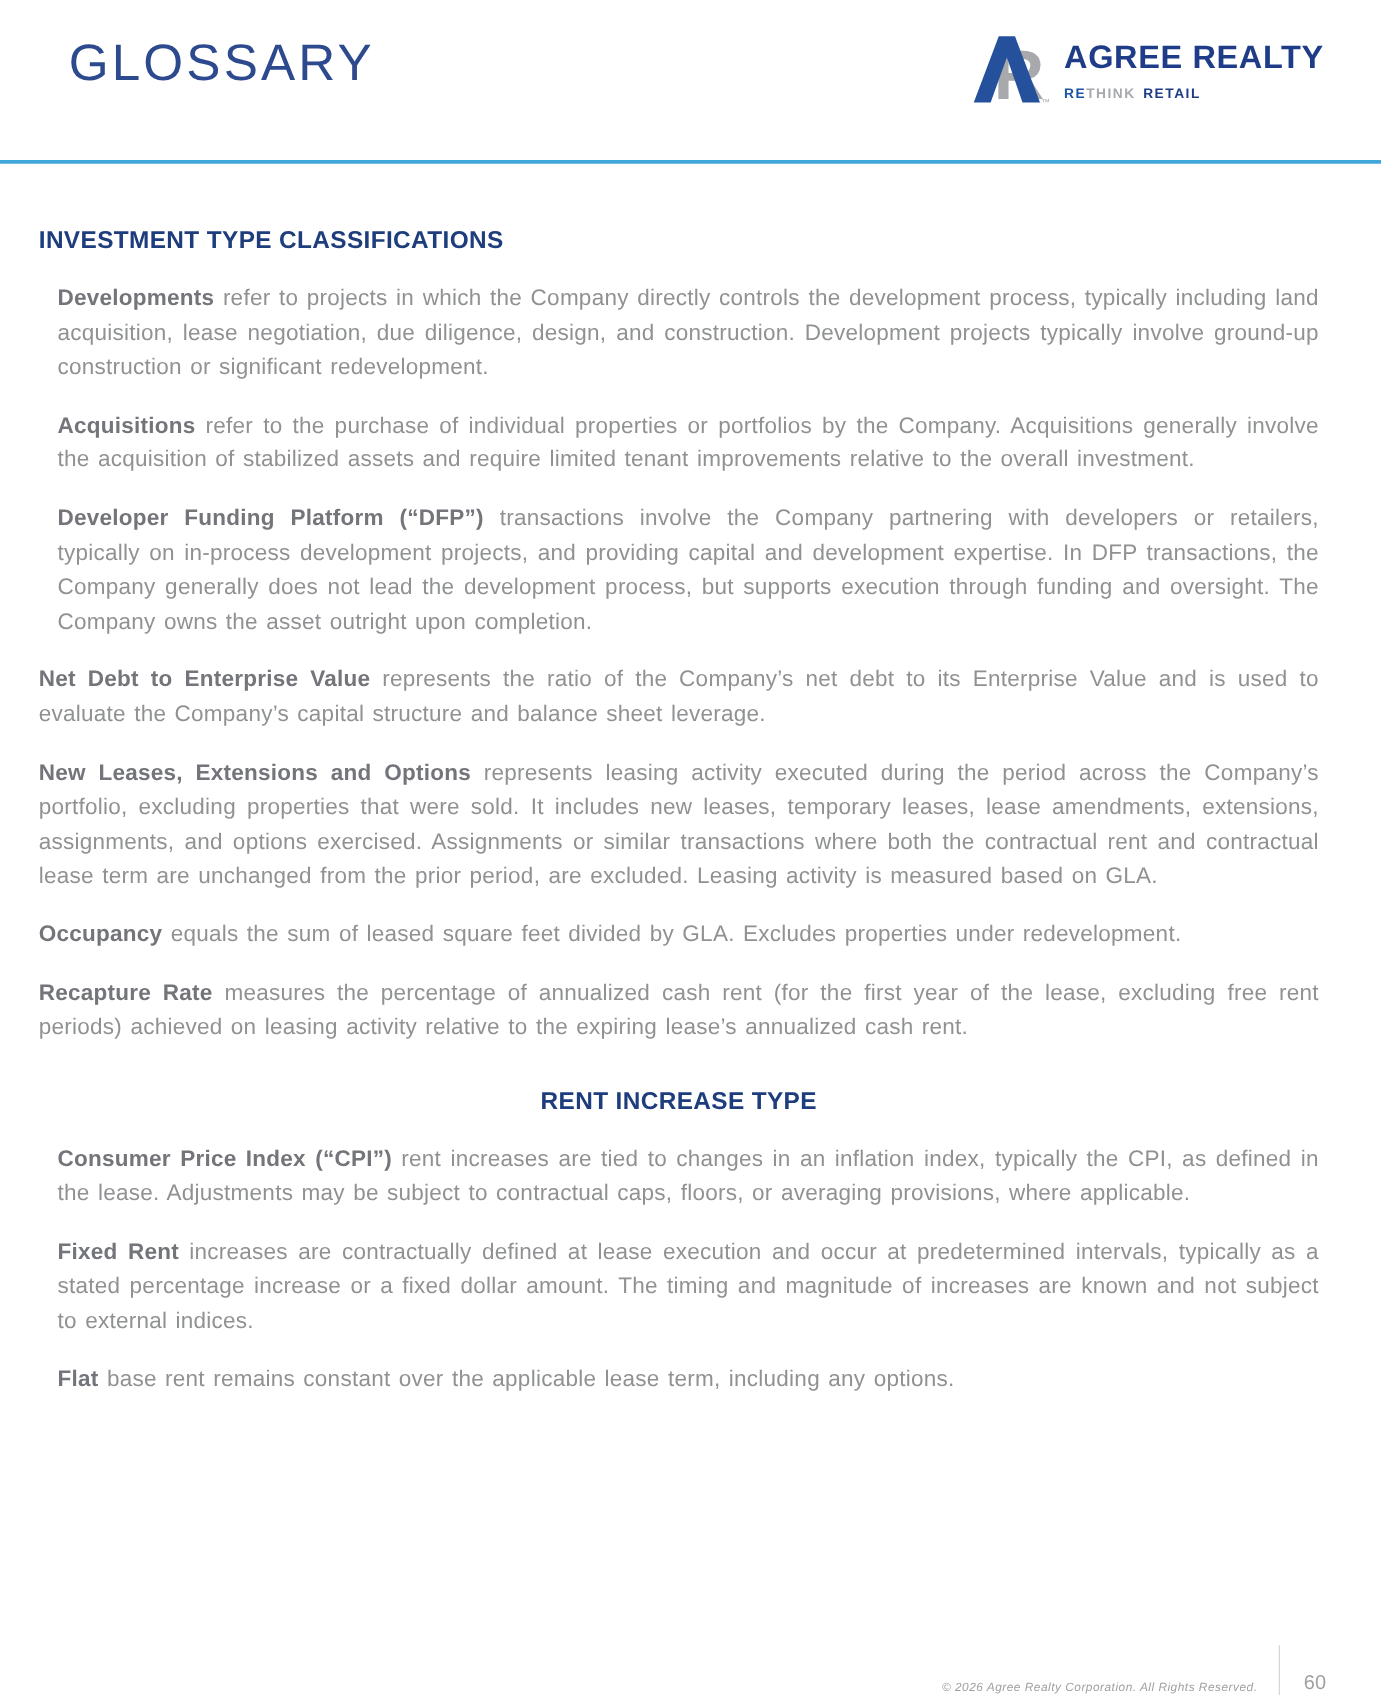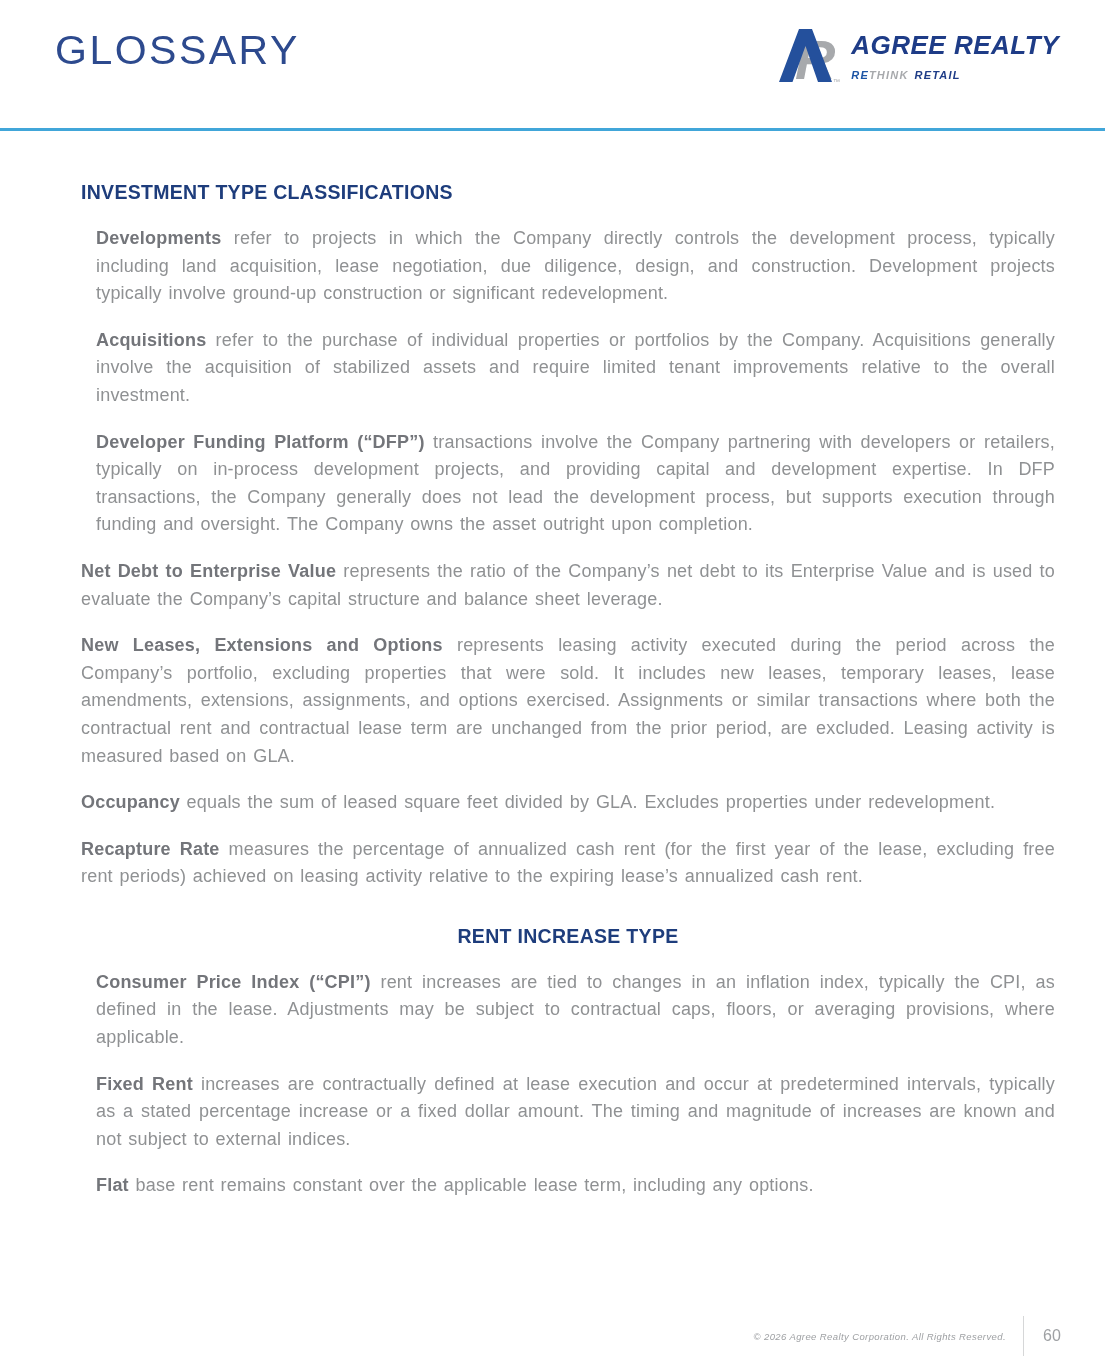--- a/index.html
+++ b/index.html
@@ -23,41 +23,41 @@
     border-bottom: 3px solid #41a6d9;
   }
   .page-title {
     font-size: 41px;
     font-weight: 400;
     letter-spacing: 2.5px;
     color: #2d4a8e;
     line-height: 1.1;
     margin-top: 2px;
   }
-  .logo { display: flex; align-items: center; gap: 10px; font-style: italic; }
+  .logo { display: flex; align-items: center; gap: 10px; }
   .logo-mark { width: 64px; height: 60px; flex: 0 0 auto; }
   .logo-text { display: flex; flex-direction: column; line-height: 1; }
   .logo-name {
     font-size: 26px;
     font-weight: 700;
     letter-spacing: 0.5px;
     color: #1e3c87;
   }
   .logo-tagline {
     margin-top: 12px;
     font-size: 11px;
     font-weight: 700;
     letter-spacing: 1.2px;
   }
   .tag-re { color: #1d55a5; }
   .tag-think { color: #a7a9ac; }
   .tag-retail { color: #1e3c87; margin-left: 6px; }
   
   .content {
-    padding: 50px 50px 0 81px;
+    padding: 50px 50px 0 31px;
   }
   .section-heading {
     font-size: 19.5px;
     font-weight: 700;
     letter-spacing: 0.3px;
     color: #1e3d7c;
     margin-bottom: 21px;
   }
   .glossary-section + .glossary-section .section-heading { margin-top: 34px; text-align: center; }
   .entry {
@@ -70,21 +70,21 @@
     margin-bottom: 19px;
   }
   .entry.indented { margin-left: 15px; }
   .entry .term { font-weight: 700; color: #73757a; }
   
   .footer {
     position: absolute;
     right: 42px;
     bottom: 9px;
     display: flex;
-    align-items: center;
+    align-items: flex-end;
   }
   .copyright {
     font-size: 9.5px;
     font-style: italic;
     letter-spacing: 0.4px;
     color: #9ea0a3;
   }
   .footer-divider {
     width: 1px;
     height: 40px;

